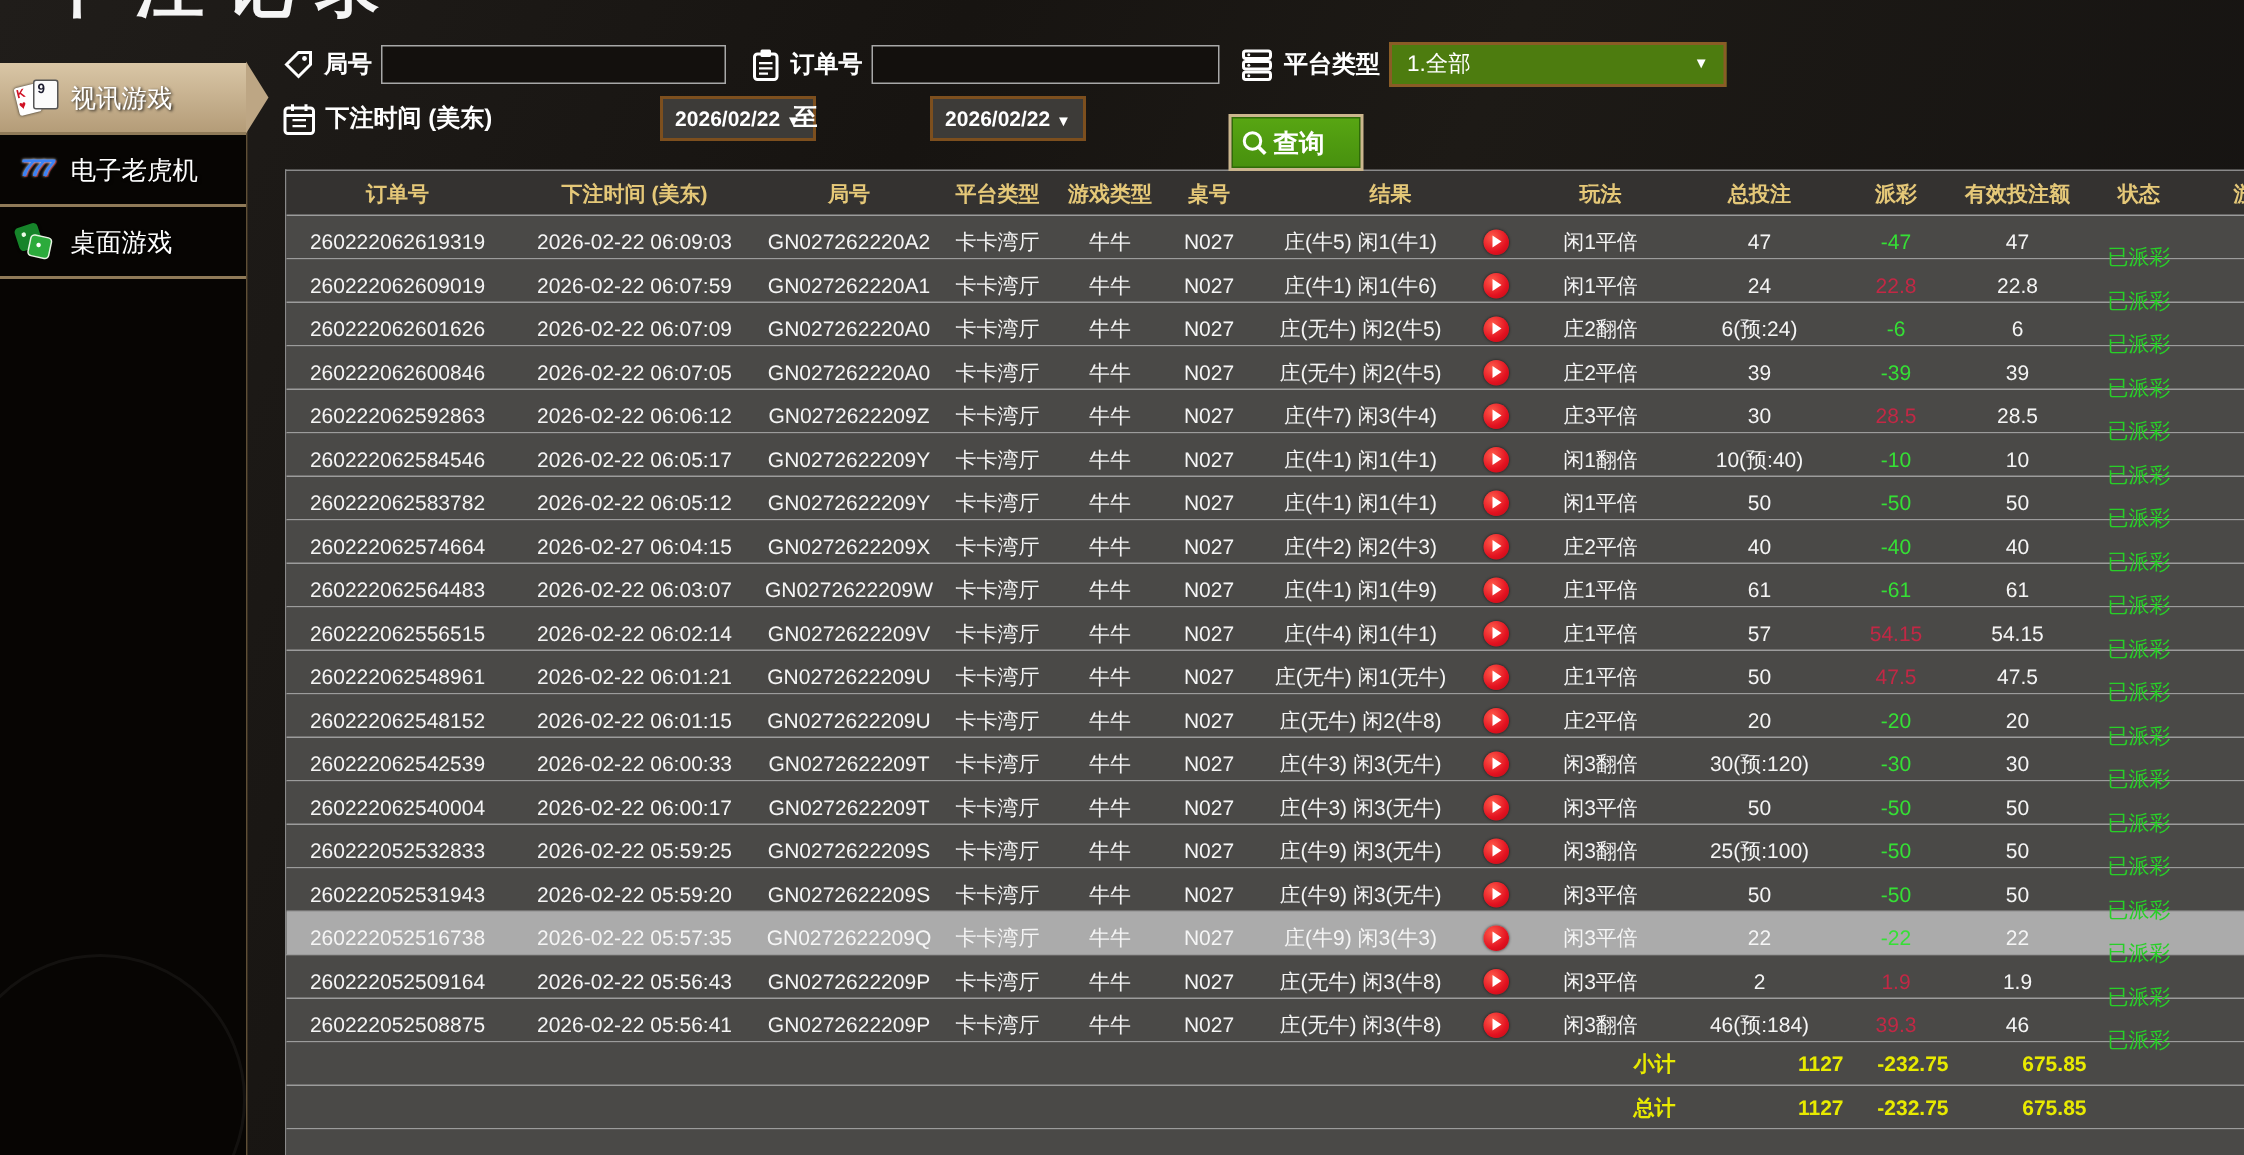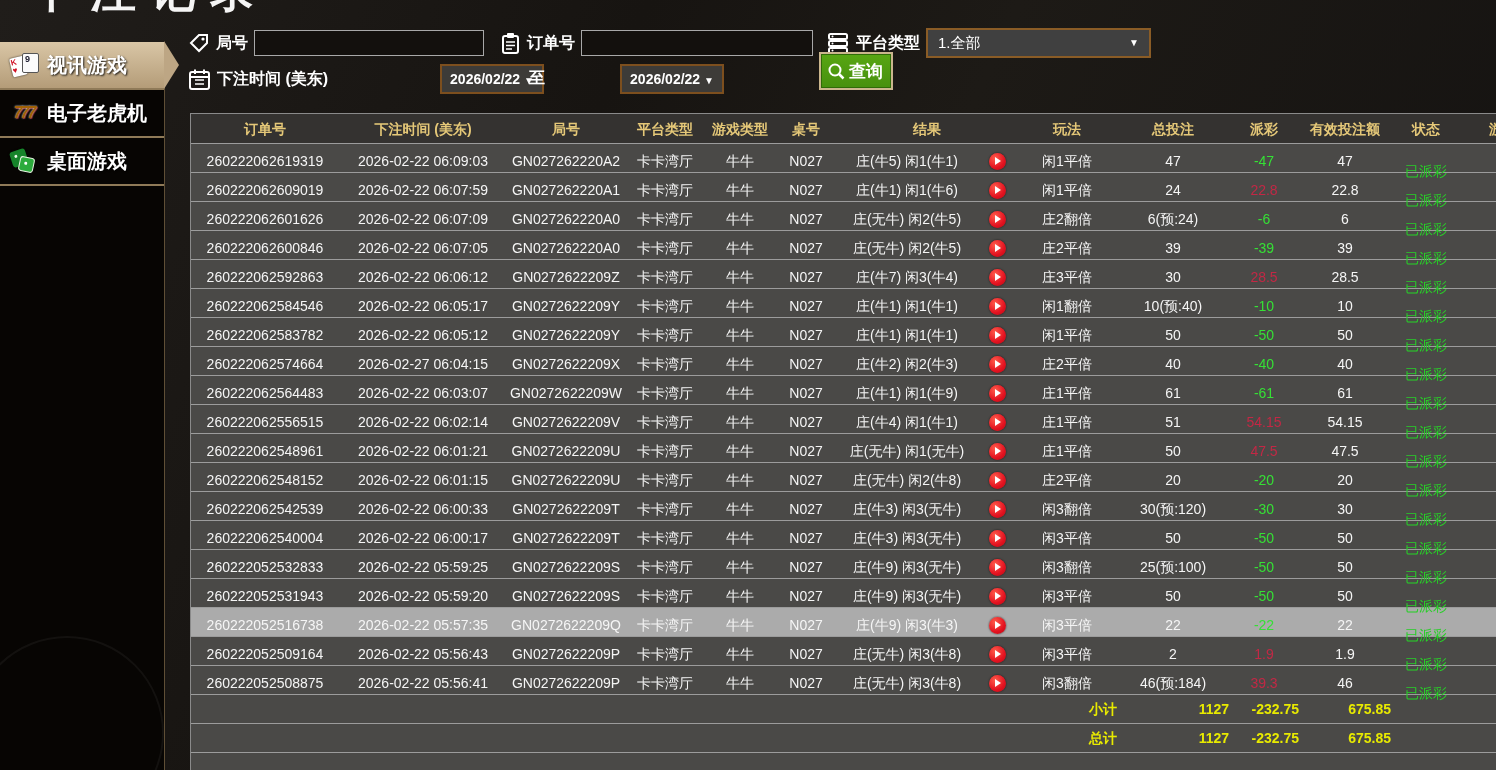--- a/index.html
+++ b/index.html
@@ -25,35 +25,35 @@
     z-index:5;
   }
   .side-decor-circle{
     position:absolute;left:-30px;bottom:-60px;width:190px;height:190px;
     border-radius:50%;border:2px solid rgba(255,255,255,0.05);
   }
   .side-item{
     position:relative;height:46px;display:flex;align-items:center;gap:9px;
     padding-left:10px;border-bottom:2px solid #8f7a58;cursor:pointer;
   }
-  .side-label{font-size:20px;font-weight:bold;color:#ffffff;text-shadow:1px 1px 2px rgba(0,0,0,.85);}
+  .side-label{font-size:17px;font-weight:normal;color:#ffffff;text-shadow:1px 1px 2px rgba(0,0,0,.85);}
   .side-item.active{background:linear-gradient(#d9c6a6,#b49c78);}
   .side-item.active::after{
     content:"";position:absolute;right:-15px;top:50%;transform:translateY(-50%);
     border-left:15px solid #bda684;border-top:24px solid transparent;border-bottom:24px solid transparent;
     z-index:6;
   }
   
   .ic{width:28px;height:28px;position:relative;flex:0 0 28px;display:inline-block;}
   .ic .card1{position:absolute;left:1px;top:6px;width:14px;height:19px;background:#fff;border-radius:2px;
     transform:rotate(-14deg);box-shadow:0 0 2px rgba(0,0,0,.8);color:#d01225;font-size:8px;font-weight:bold;line-height:9px;padding-left:1px;}
   .ic .card1::after{content:"♥";display:block;font-size:8px;color:#d01225;margin-top:-1px;}
   .ic .card2{position:absolute;left:12px;top:2px;width:13px;height:18px;background:#fbfbfb;border:1px solid #555;
     border-radius:2px;color:#1b1b2e;font-size:9px;font-weight:bold;line-height:10px;text-align:left;padding-left:2px;}
-  .ic-777{color:#a16207;font-weight:900;font-style:italic;font-size:16px;letter-spacing:-2px;
+  .ic-777{color:#3b82f6;font-weight:900;font-style:italic;font-size:16px;letter-spacing:-2px;
     text-shadow:0 0 2px #ffffff,1px 1px 0 #6d0a12;width:28px;flex:0 0 28px;text-align:center;}
   .ic .tg1{position:absolute;left:1px;top:3px;width:16px;height:16px;background:#16842a;border-radius:3px;transform:rotate(-18deg);box-shadow:0 0 2px rgba(0,0,0,.9);}
   .ic .tg1::after{content:"";position:absolute;left:4px;top:4px;width:3px;height:3px;border-radius:50%;background:#eafbe8;box-shadow:6px 6px 0 #eafbe8;}
   .ic .tg2{position:absolute;left:9px;top:10px;width:13px;height:13px;background:#2cab3c;border:1px solid #e8f5e4;border-radius:3px;transform:rotate(12deg);}
   .ic .tg2::after{content:"";position:absolute;left:4px;top:4px;width:3px;height:3px;border-radius:50%;background:#ffffff;}
   .ic .gem{position:absolute;left:2px;top:5px;width:23px;height:18px;
     background:linear-gradient(#ffe970 20%,#f4b61c 70%,#c98a08);
     clip-path:polygon(20% 0,80% 0,100% 32%,50% 100%,0 32%);}
   .ic .gem::after{content:"";position:absolute;left:5px;top:0;width:13px;height:6px;background:rgba(255,255,255,.55);clip-path:polygon(0 0,100% 0,75% 100%,25% 100%);}
   .ic .doc{position:absolute;left:4px;top:3px;width:17px;height:21px;background:#f3e9d8;border-radius:2px;box-shadow:0 0 2px rgba(0,0,0,.8);}
@@ -65,34 +65,34 @@
   .fgroup{position:absolute;display:flex;align-items:center;gap:6px;}
   .flabel{font-size:16px;font-weight:bold;color:#ffffff;white-space:nowrap;}
   .ftext{
     width:220px;height:24px;background:#13100d;border:1px solid #a8a8a8;
     color:#fff;font-size:14px;padding:0 4px;outline:none;
   }
   .g-round{left:0;top:2px;}
   .g-order{left:312px;top:2px;}
   .g-platform{left:638px;top:0;}
   .fselect{
-    position:relative;width:211px;height:26px;background:#404040;border:2px solid #8a5c26;
+    position:relative;width:211px;height:26px;background:#4d7c0f;border:2px solid #8a5c26;
     color:#fff;font-size:15px;line-height:26px;padding-left:10px;cursor:pointer;
   }
   .fselect .arr{position:absolute;right:10px;top:0;font-size:10px;line-height:26px;color:#fff;}
   .g-bettime{left:0;top:40px;}
   .dateselect{
     position:absolute;width:100px;height:26px;background:#3d3b38;border:2px solid #7d4f1e;
     color:#fff;font-size:14px;font-weight:bold;text-align:center;line-height:26px;cursor:pointer;margin-left:44px;
   }
   .date-from{left:208px;top:36px;}
   .date-to{left:388px;top:36px;}
   .to-label{position:absolute;left:341px;top:40px;font-size:16px;font-weight:bold;color:#fff;}
   .search-btn{
-    position:absolute;left:631px;top:24px;height:34px;padding:0 8px 0 6px;
+    position:absolute;left:631px;top:48px;height:34px;padding:0 24px 0 6px;
     background:linear-gradient(#58a613,#47900e);
     border:2px solid #cbb68d;box-shadow:inset 0 0 0 1px #2f6b08;
     color:#fff;font-size:17px;font-weight:bold;display:flex;align-items:center;gap:3px;cursor:pointer;
   }
   .filter-icon{flex:0 0 auto;display:inline-flex;}
   
   .btable{
     position:absolute;left:190px;top:113px;width:1340px;
     border-left:1px solid #8a8a8a;border-top:1px solid #8a8a8a;
     z-index:1;
@@ -432,21 +432,21 @@
       <span class="cell ">卡卡湾厅</span>
       <span class="cell ">牛牛</span>
       <span class="cell ">N027</span>
       <span class="cell ">庄(牛4) 闲1(牛1)</span>
       <span class="cell playwrap">
        <span class="play-btn">
           <span class="play-tri"></span>
         </span>
      </span>
       <span class="cell ">庄1平倍</span>
-      <span class="cell ">51</span>
+      <span class="cell ">57</span>
       <span class="cell pos">54.15</span>
       <span class="cell ">54.15</span>
       <span class="cell status">已派彩</span>
       <span class="cell "></span>
     </div>
     <div class="trow">
       <span class="cell ">260222062548961</span>
       <span class="cell ">2026-02-22 06:01:21</span>
       <span class="cell ">GN0272622209U</span>
       <span class="cell ">卡卡湾厅</span>

